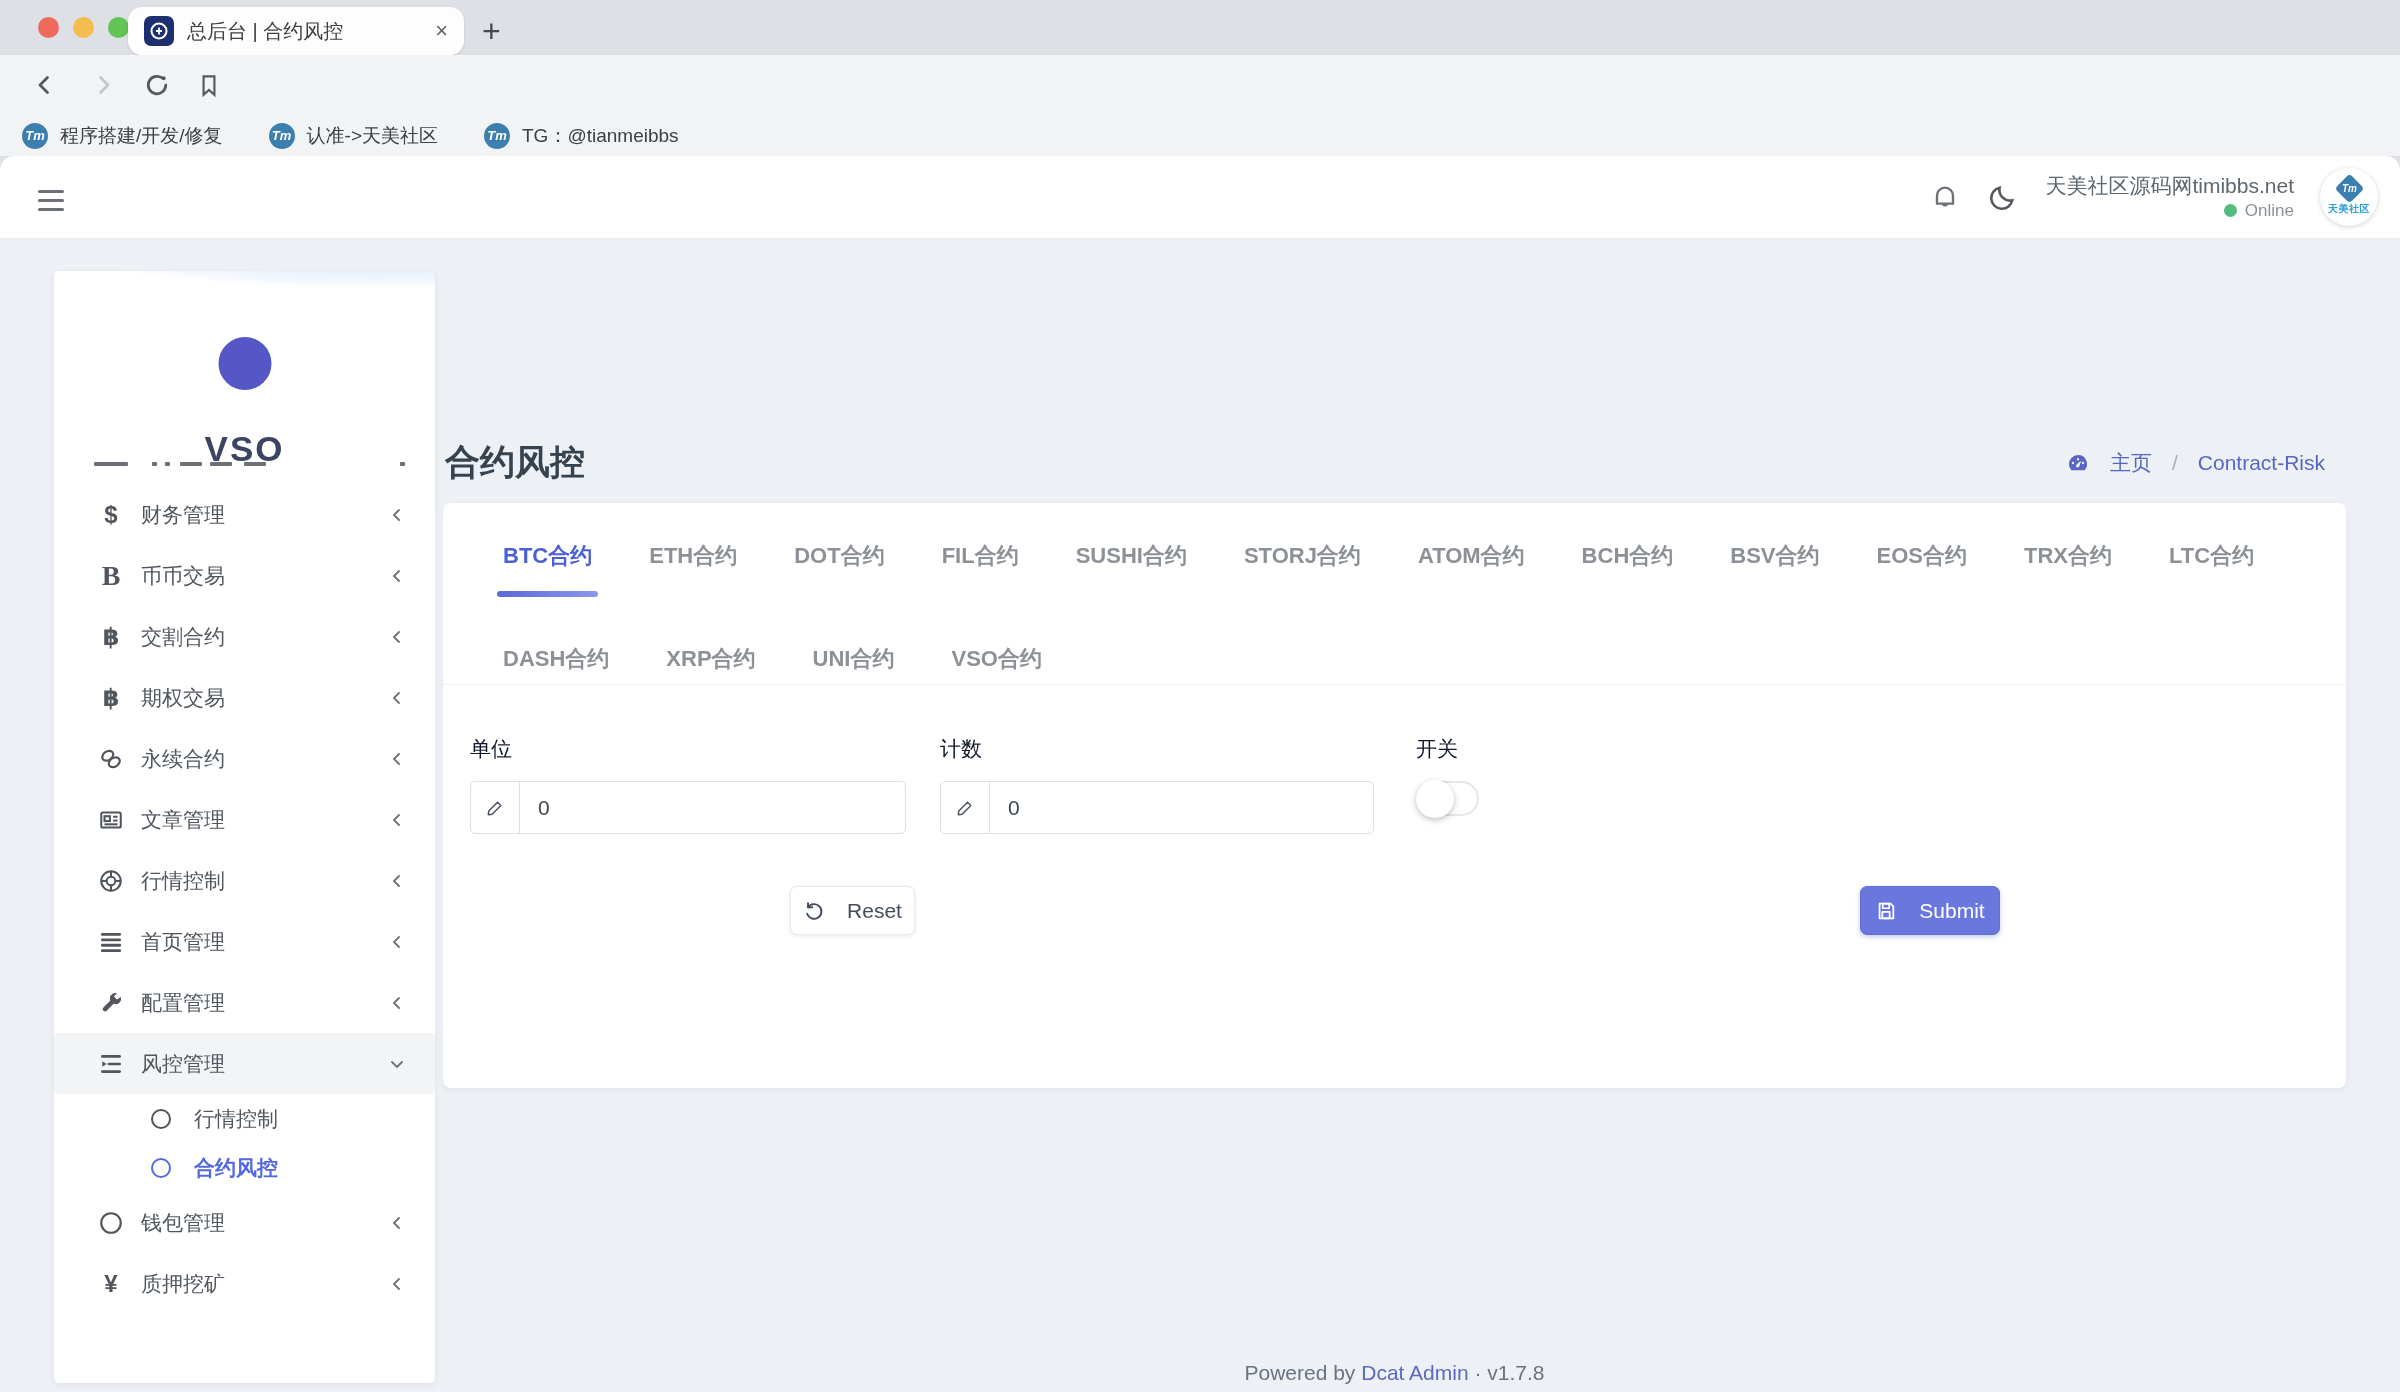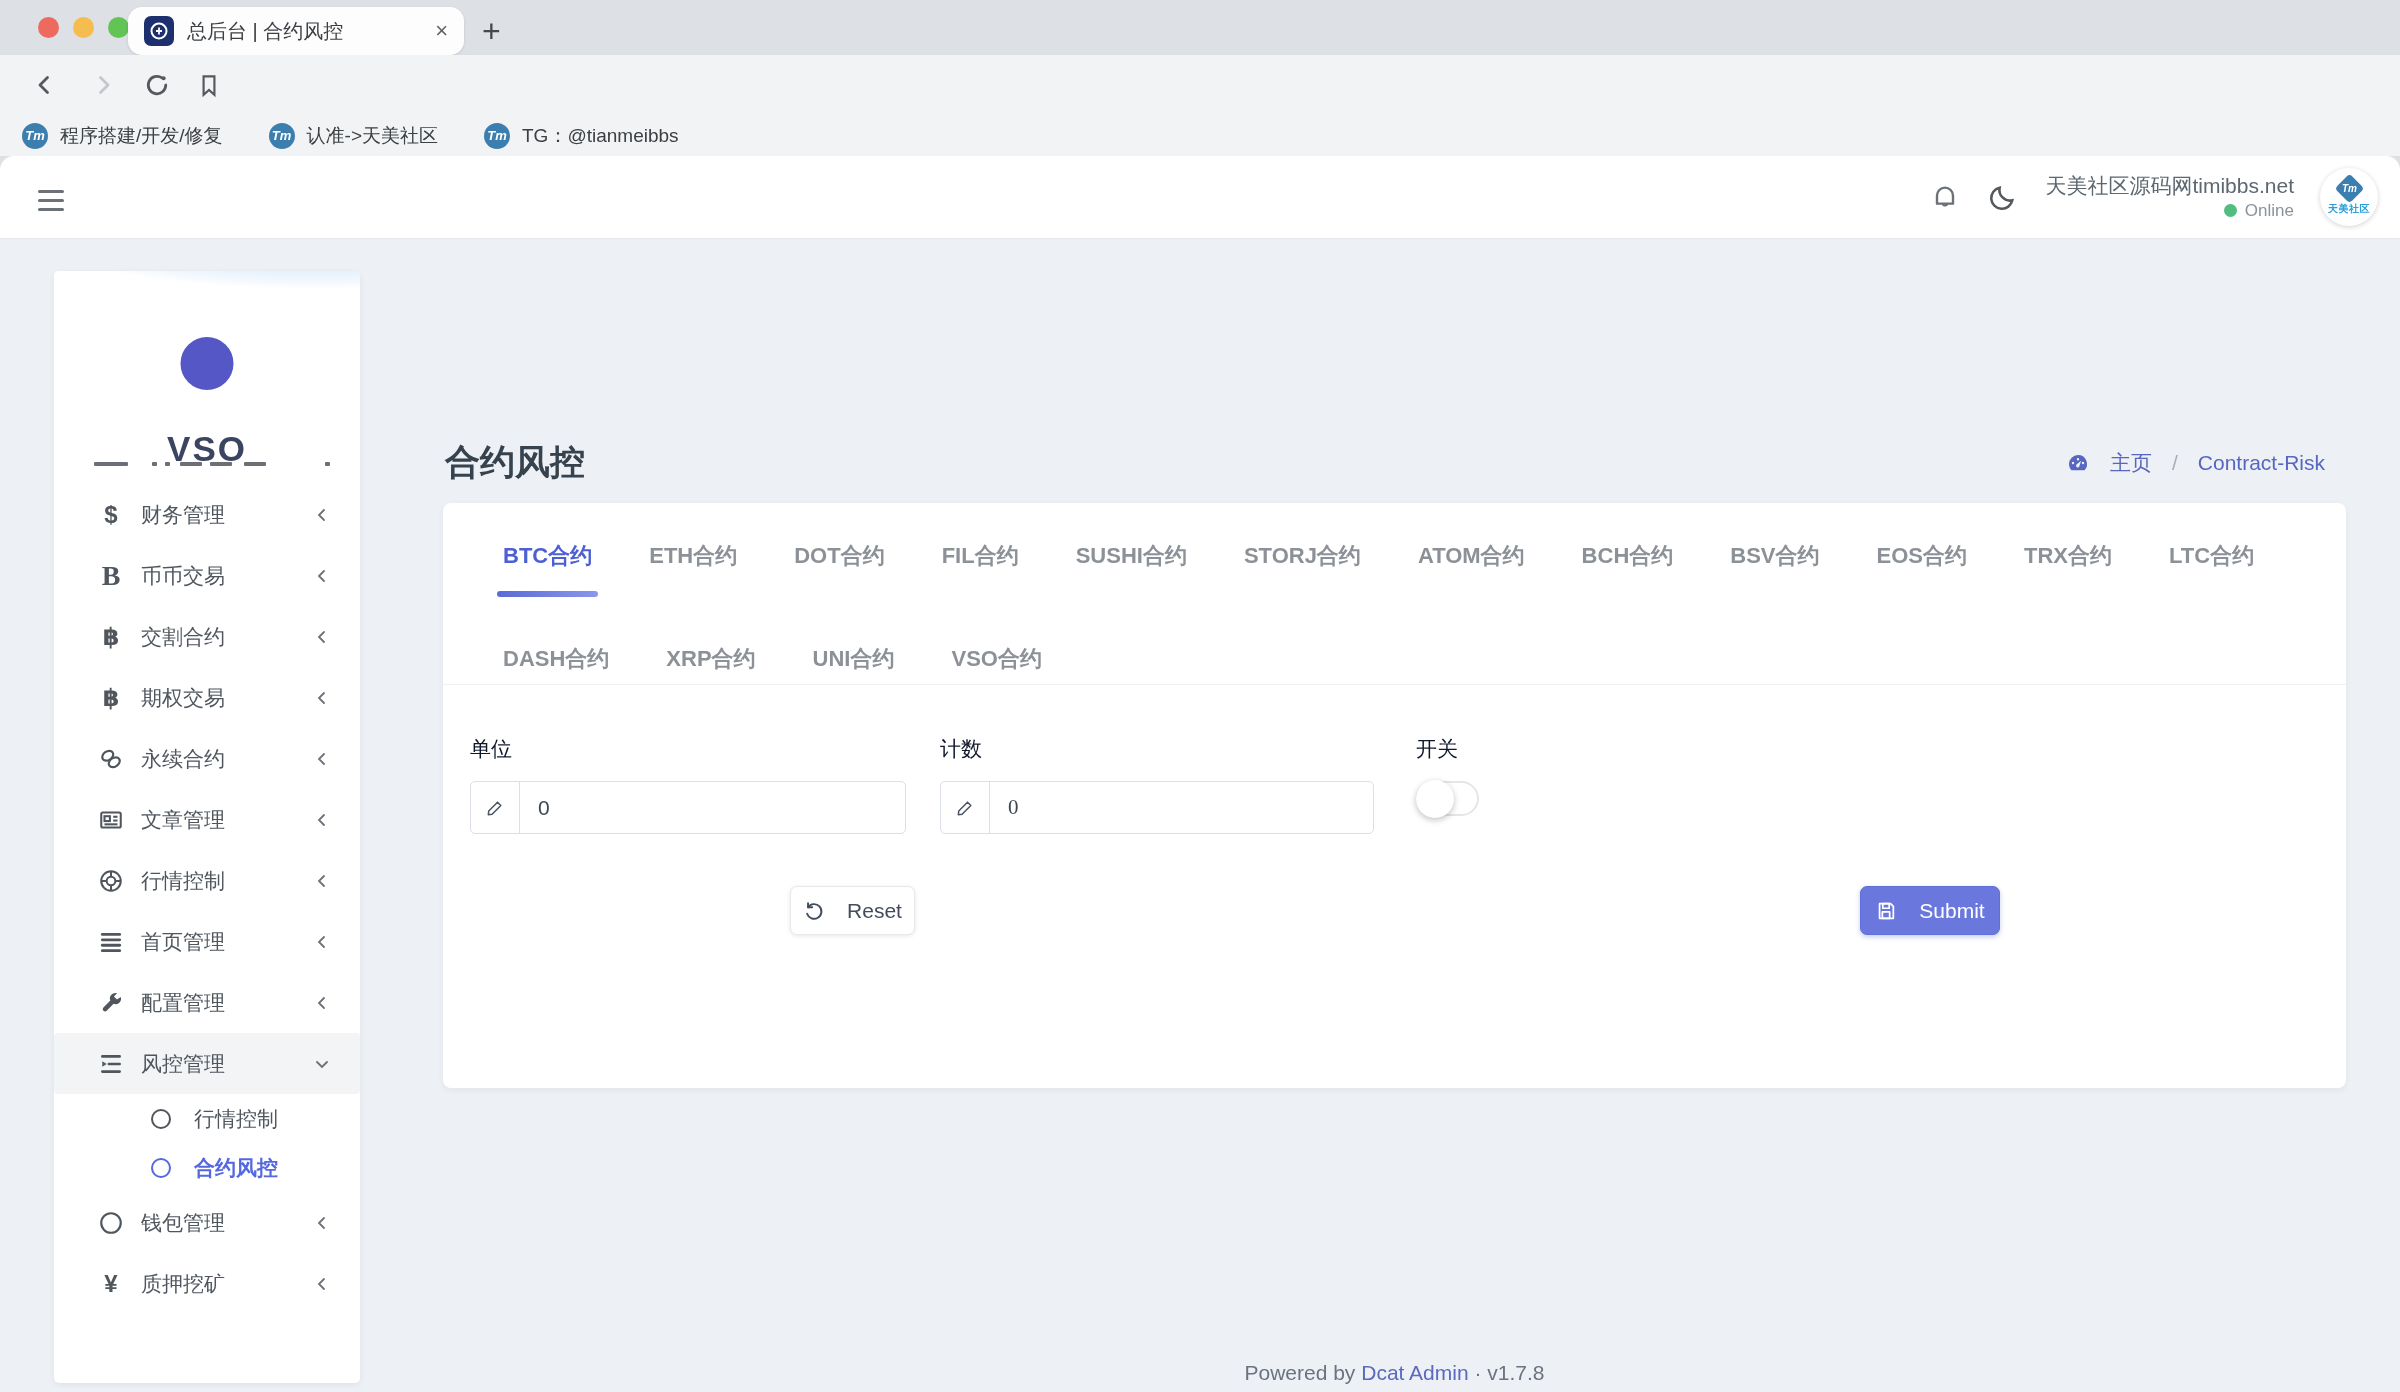--- a/index.html
+++ b/index.html
@@ -56,21 +56,21 @@
   .online { font-size:17px; color:#8a939b; display:flex; align-items:center; justify-content:flex-end; gap:8px; }
   .dot { width:13px; height:13px; border-radius:50%; background:#52bd7e; display:inline-block; }
   .avatar { width:58px; height:58px; border-radius:50%; background:#fff; box-shadow:0 1px 5px rgba(0,0,0,.18);
             display:flex; flex-direction:column; align-items:center; justify-content:center; }
   .av-diamond { width:21px; height:21px; background:#3b7fb0; transform:rotate(45deg); border-radius:4px;
                 display:flex; align-items:center; justify-content:center; margin-bottom:3px; }
   .av-diamond i { transform:rotate(-45deg); color:#fff; font-size:10px; font-weight:bold; font-style:italic; }
   .av-cap { font-size:10px; color:#2a9fd8; font-weight:bold; letter-spacing:.5px; }
 
   
-  .sidebar { position:absolute; left:54px; top:115px; width:306px; height:1112px; background:#fff;
+  .sidebar { position:absolute; left:54px; top:115px; width:381px; height:1112px; background:#fff;
              border-radius:5px; box-shadow:0 2px 6px rgba(40,50,70,.07); overflow:hidden; }
   .wave { position:absolute; top:0; left:0; right:0; height:102px;
           background:
             radial-gradient(140% 90% at 85% -45%, rgba(120,170,235,.55) 0%, rgba(140,190,240,.28) 45%, rgba(160,200,245,.12) 62%, transparent 70%),
             radial-gradient(120% 80% at 30% -55%, rgba(150,210,200,.28) 0%, rgba(170,215,210,.12) 55%, transparent 68%),
             #fff; }
   .logo-circle { position:absolute; left:50%; top:66px; transform:translateX(-50%); width:53px; height:53px;
                  border-radius:50%; background:#5457c5; overflow:hidden; }
   .logo-swirl { position:absolute; left:-6px; top:22px; width:60px; height:40px; border-radius:50%;
                 border:7px solid #fff; border-color:transparent transparent #fff transparent; transform:rotate(24deg); }
@@ -508,21 +508,21 @@
       <div class="igroup">
         <span class="iprefix">
             <svg width="20" height="20" viewBox="0 0 24 24" fill="none" stroke="#4a5561" stroke-width="1.8" stroke-linejoin="round">
               <path d="M15 5l4 4L8.5 19.5 4 20l.5-4.5z"></path>
             </svg>
           </span>
         <input type="text" value="0" style="">
       </div>
     </div>
 
-    <div class="fld" style="left:497px;font-family:Liberation Serif, serif;">
+    <div class="fld" style="left:497px;">
       <div class="flabel">计数</div>
       <div class="igroup" style="width:434px;">
         <span class="iprefix">
             <svg width="20" height="20" viewBox="0 0 24 24" fill="none" stroke="#4a5561" stroke-width="1.8" stroke-linejoin="round">
               <path d="M15 5l4 4L8.5 19.5 4 20l.5-4.5z"></path>
             </svg>
           </span>
         <input type="text" value="0" style="">
       </div>
     </div>

